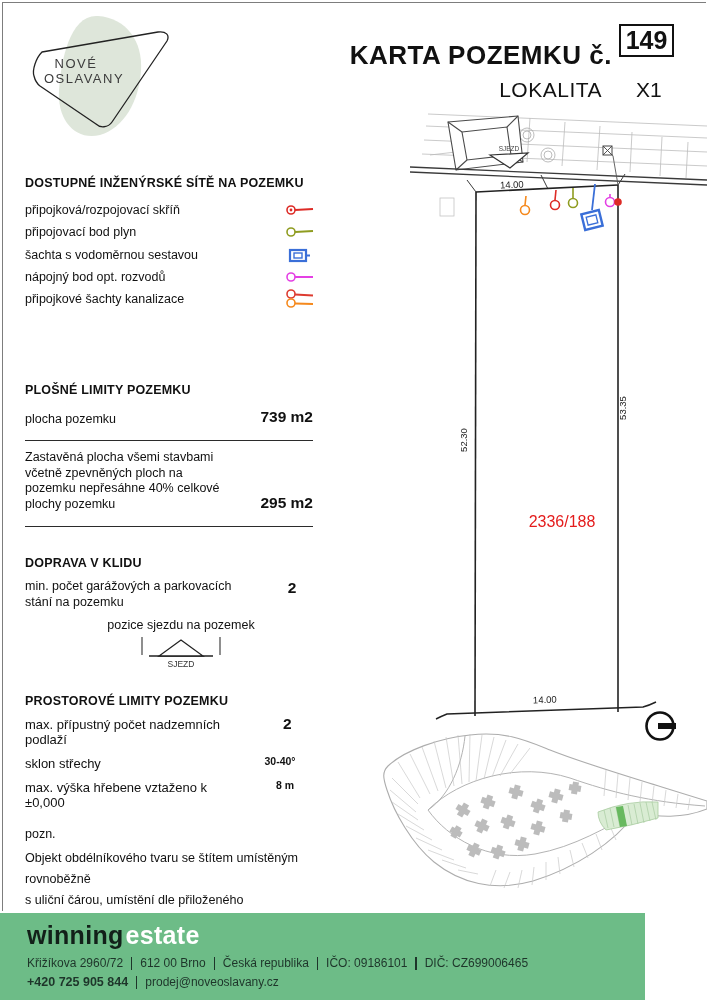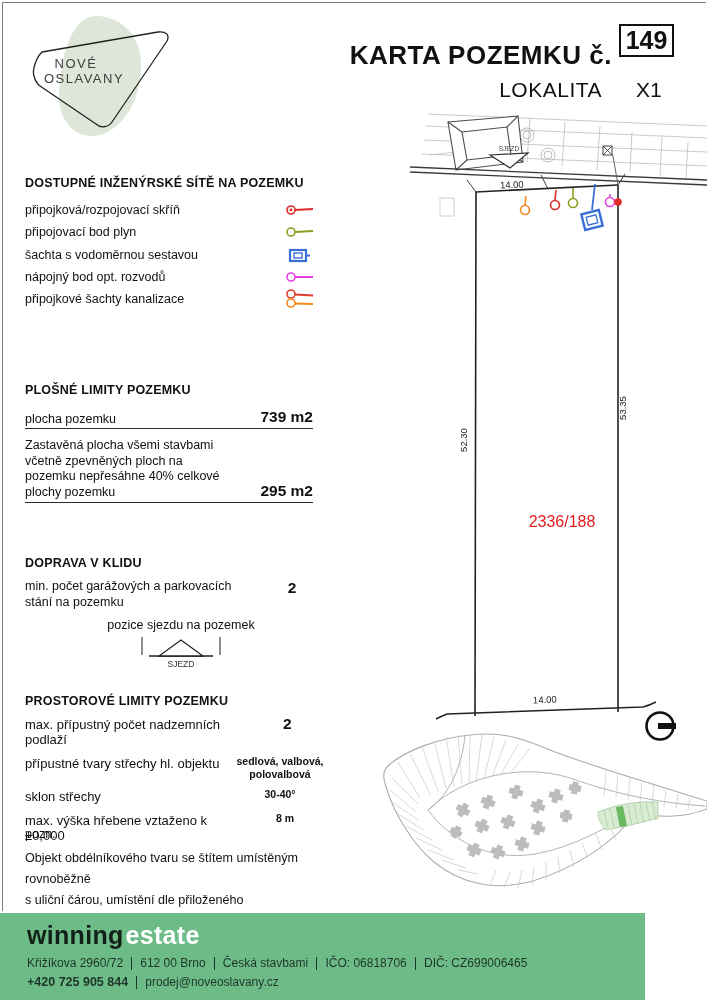--- a/index.html
+++ b/index.html
@@ -16,21 +16,21 @@
   .logo{position:absolute;left:20px;top:8px;}
   
   .sec{position:absolute;left:25px;}
   .sec-h{margin:0;font-size:12.5px;font-weight:bold;letter-spacing:.2px;}
   .utilities{top:176px;width:290px;}
   .legend-row{display:flex;justify-content:space-between;align-items:center;height:22.3px;}
   .legend-row:first-of-type{margin-top:9px;}
   .legend-label{font-size:12.5px;}
   .area{top:383px;width:288px;}
   .row-line{display:flex;justify-content:space-between;align-items:flex-end;
-        border-bottom:1.5px solid #2b2b2b;padding-bottom:2px;}
+        border-bottom:1.5px solid #2b2b2b;padding-bottom:14px;}
   .row-line .lbl{font-size:12.5px;}
   .row-line .val{font-size:15.5px;font-weight:bold;white-space:nowrap;}
   .area .row1{margin-top:11px;}
   .area .row2{margin-top:9px;align-items:flex-end;}
   .pre{white-space:pre-line;}
   .area .row2 .lbl{line-height:15.6px;}
   .parking{top:556px;width:312px;}
   .parking .prow{display:flex;justify-content:space-between;margin-top:9px;}
   .parking .lbl{font-size:12.5px;line-height:15.6px;}
   .parking .num{width:90px;text-align:center;font-size:15.5px;font-weight:bold;}
@@ -152,25 +152,20 @@
     </div>
   </div>
 
   <div class="sec spatial">
     <h3 class="sec-h">PROSTOROVÉ LIMITY POZEMKU</h3>
     <div class="sprow">
       <span class="lbl">max. přípustný počet nadzemních podlaží</span>
       <span class="val big">2</span>
     </div>
     <div class="sprow">
-      <span class="lbl">přípustné tvary střechy hl. objektu</span>
-      <span class="val pre">sedlová, valbová,
-polovalbová</span>
-    </div>
-    <div class="sprow">
       <span class="lbl">sklon střechy</span>
       <span class="val">30-40°</span>
     </div>
     <div class="sprow">
       <span class="lbl">max. výška hřebene vztaženo k ±0,000</span>
       <span class="val">8 m</span>
     </div>
   </div>
 
   <div class="sec note">
@@ -347,23 +342,23 @@
 
   <div class="footer">
     <div class="brand">
       <span class="b-dark">winning</span><span class="b-light">estate</span>
     </div>
     <div class="f-line">
       <span>Křižíkova 2960/72</span>
       <span class="f-sep"></span>
       <span>612 00 Brno</span>
       <span class="f-sep"></span>
-      <span>Česká stavbami</span>
-      <span class="f-sep"></span>
-      <span>IČO: 06818706</span>
+      <span>Česká republika</span>
+      <span class="f-sep"></span>
+      <span>IČO: 09186101</span>
       <span class="f-sep"></span>
       <span>DIČ: CZ699006465</span>
     </div>
     <div class="f-line f-line2">
       <span class="f-bold">+420 725 905 844</span>
       <span class="f-sep"></span>
       <span>prodej@noveoslavany.cz</span>
     </div>
   </div>
 </div>

